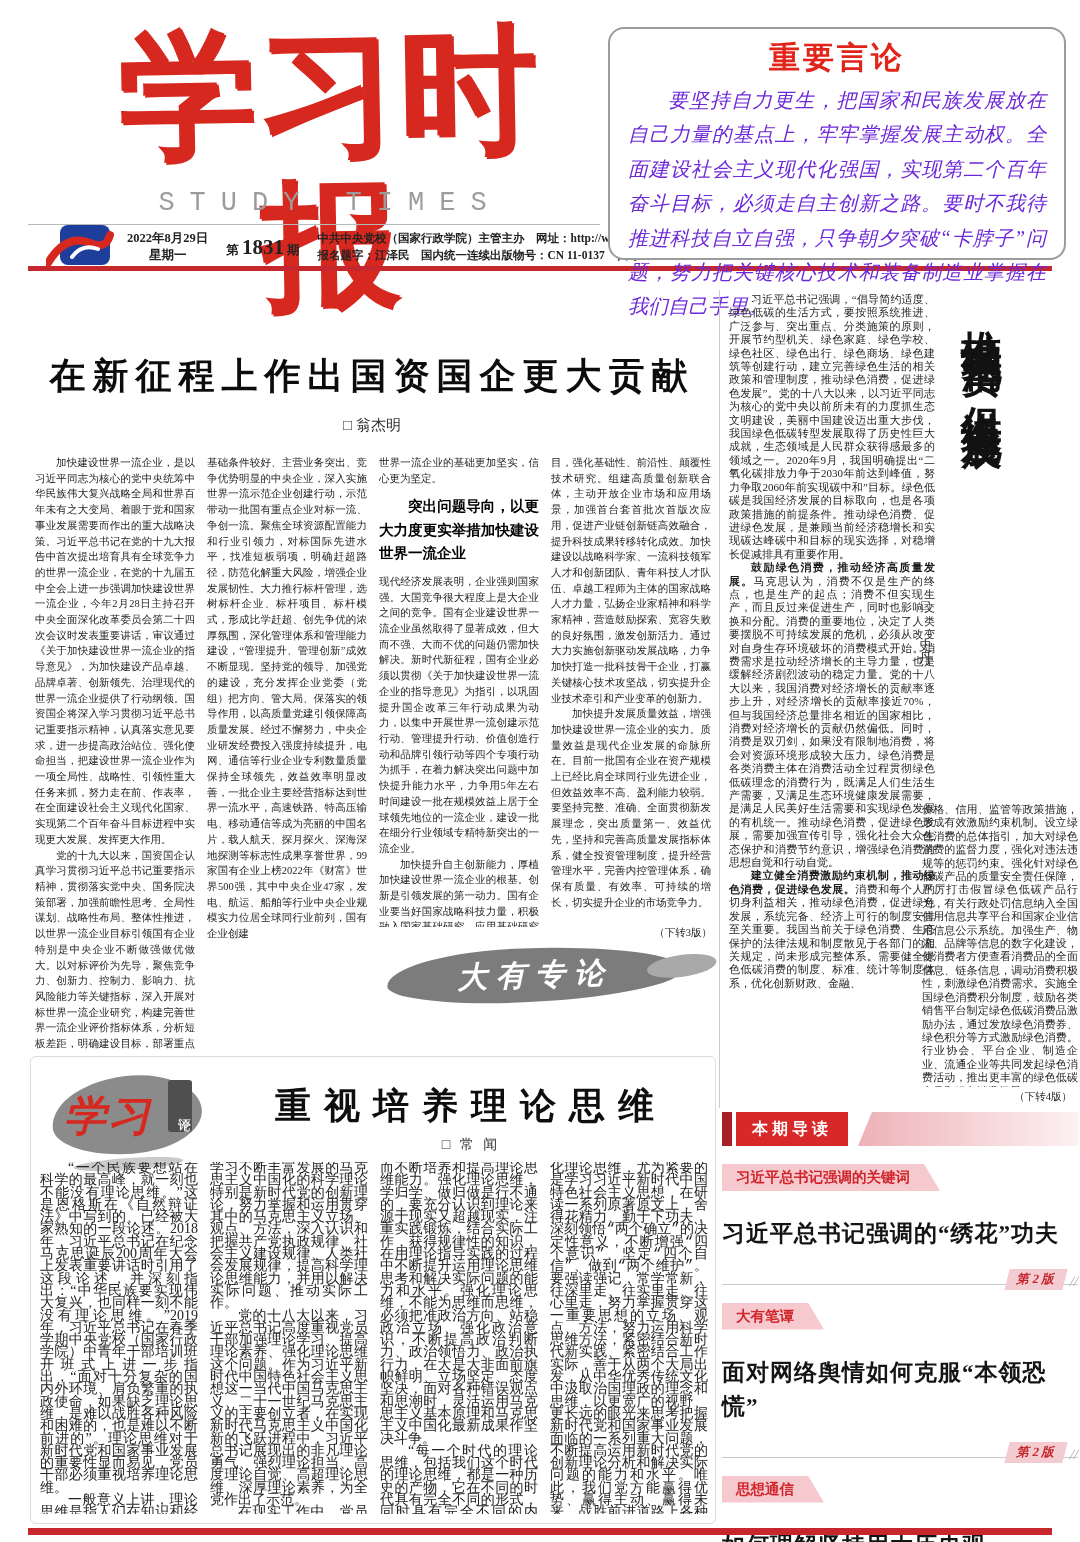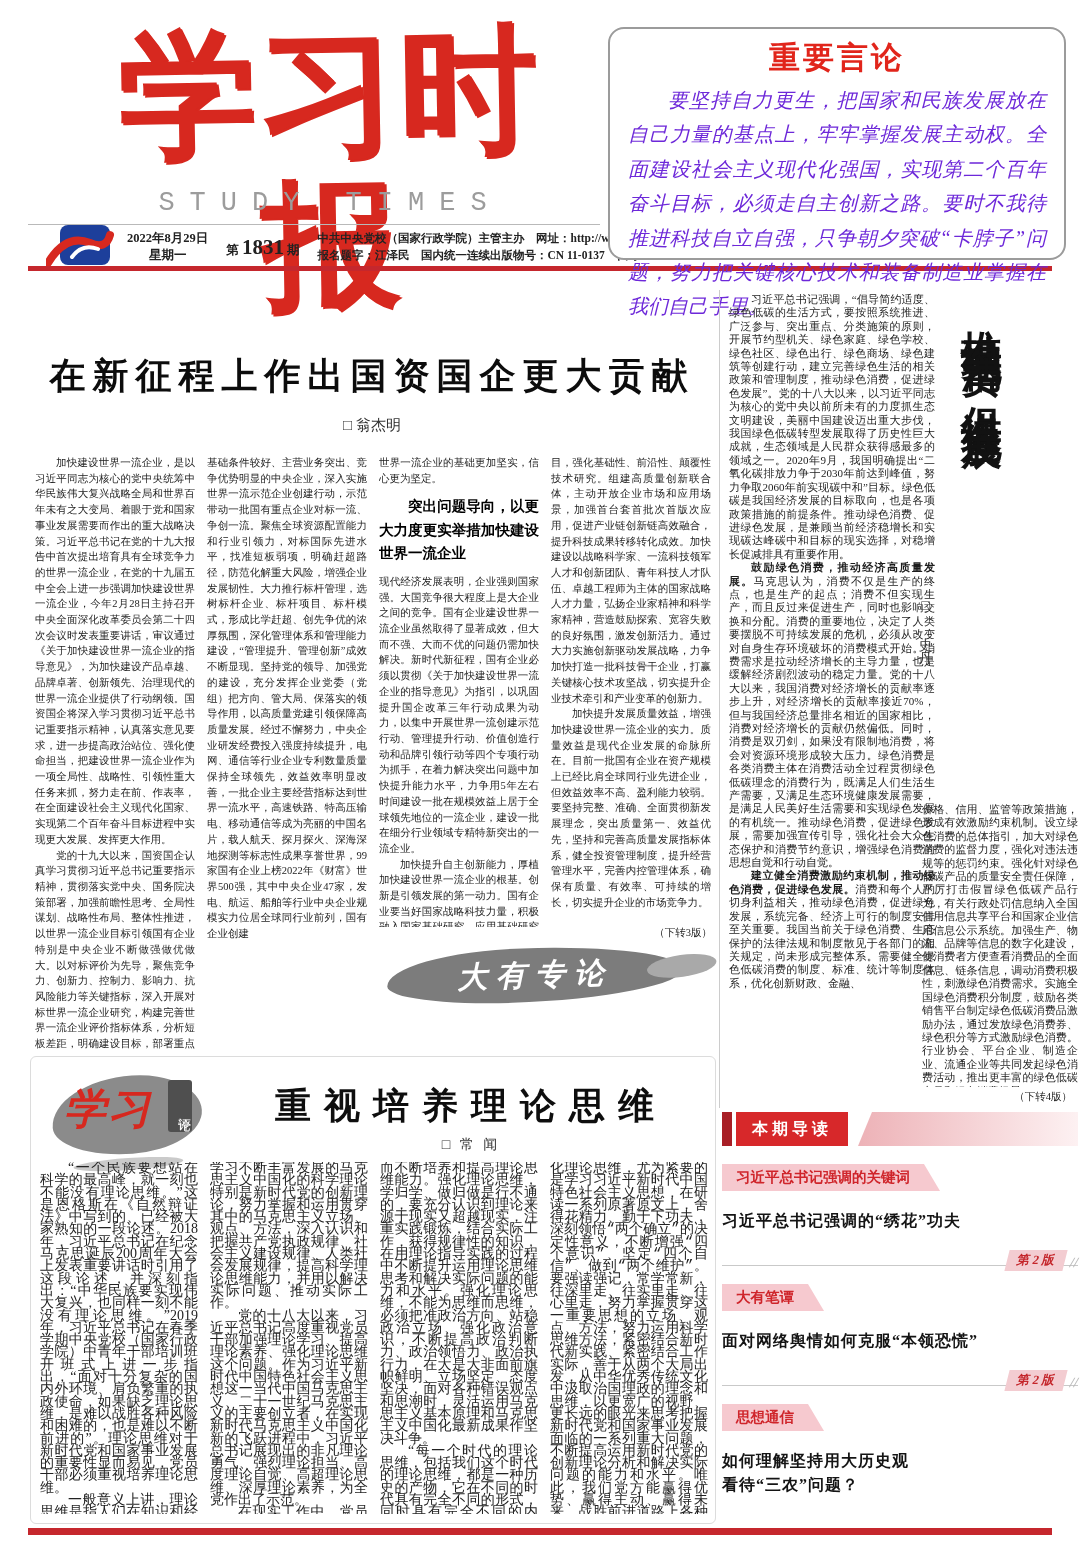--- a/index.html
+++ b/index.html
@@ -63,21 +63,21 @@
   #green-cont{left:922px;top:803px;width:156px;height:284px;overflow:hidden;font-size:11px;
       line-height:13.4px;color:#1d1d1d;}
   .bold-lead{font-weight:800;}
   
   #commentary-box{left:30px;top:1056px;width:684px;height:466px;border:1px solid #dcdcdc;border-radius:6px;}
   #pl-logo{left:52px;top:1072px;width:168px;height:96px;}
   #pl-blob{position:absolute;left:0;top:4px;width:150px;height:78px;background:#8b8b8b;
       border-radius:55% 45% 48% 52%/60% 50% 50% 40%;transform:rotate(-4deg);}
   #pl-blob:after{content:"";position:absolute;left:18px;bottom:-16px;width:110px;height:12px;background:#9f9f9f;
       opacity:.55;border-radius:50%;}
-  #pl-main{position:absolute;left:12px;top:9px;z-index:2;color:#d7281f;font-size:42px;font-weight:900;
+  #pl-main{position:absolute;left:12px;top:16px;z-index:2;color:#d7281f;font-size:42px;font-weight:900;
       font-style:italic;letter-spacing:2px;}
   #pl-sub{position:absolute;left:116px;top:8px;z-index:2;width:24px;height:52px;background:#4f4f4f;
       border-radius:3px;color:#fff;font-size:13px;line-height:1.2;writing-mode:vertical-rl;
       text-align:center;letter-spacing:2px;padding-top:6px;box-sizing:border-box;}
   #commentary-headline{left:236px;top:1082px;width:470px;text-align:center;font-size:36px;font-weight:800;
       letter-spacing:13px;color:#0e0e0e;}
   #commentary-byline{left:236px;top:1136px;width:470px;text-align:center;font-size:14px;color:#333;letter-spacing:3px;}
   .ccol{top:1162px;width:158px;height:352px;overflow:hidden;font-size:14px;line-height:12.3px;color:#222;}
   #ccol1{left:40px;} #ccol2{left:210px;} #ccol3{left:380px;} #ccol4{left:550px;font-family:Liberation Mono, monospace;}
   
@@ -85,21 +85,21 @@
   #digest-header{display:flex;align-items:stretch;height:34px;}
   #digest-notch{width:10px;background:#a81f26;margin-right:4px;}
   #digest-title{background:#d7282a;color:#fff;font-size:16px;font-weight:800;letter-spacing:4px;
       font-family:"Liberation Sans","DejaVu Sans",sans-serif;display:flex;align-items:center;
       padding:0 16px;}
   #digest-ribbon{flex:1;margin-left:10px;background:linear-gradient(90deg,#edb2b7,#fdf1f2);
       clip-path:polygon(14px 0,100% 0,100% 100%,0 100%);}
   .dg-tag{display:inline-block;background:#f6c9cf;color:#cf252b;font-size:14.5px;font-weight:700;
       font-family:"Liberation Sans","DejaVu Sans",sans-serif;padding:4px 30px 4px 14px;
       clip-path:polygon(0 0,calc(100% - 16px) 0,100% 100%,0 100%);}
-  .dg-title{font-size:16px;font-weight:800;color:#141414;letter-spacing:1px;line-height:1.5;margin-top:18px;}
+  .dg-title{font-size:23px;font-weight:800;color:#141414;letter-spacing:1px;line-height:1.5;margin-top:26px;}
   .dg-pagerow{position:relative;height:22px;margin-top:10px;border-bottom:1px solid #c9c9c9;}
   .dg-page{position:absolute;right:14px;bottom:-6px;background:#f3ccd1;color:#c4262b;font-size:12.5px;
       font-weight:700;padding:2px 10px;transform:skewX(-14deg);}
   .dg-slash{position:absolute;right:0;bottom:-6px;color:#b9b9b9;font-size:14px;font-weight:700;
       transform:skewX(-14deg);}
   .dg-item{margin-top:18px;}
   #red-rule-bottom{left:28px;top:1528px;width:1024px;height:7px;background:#c5272d;}
 </style>
 </head>
 <body>

